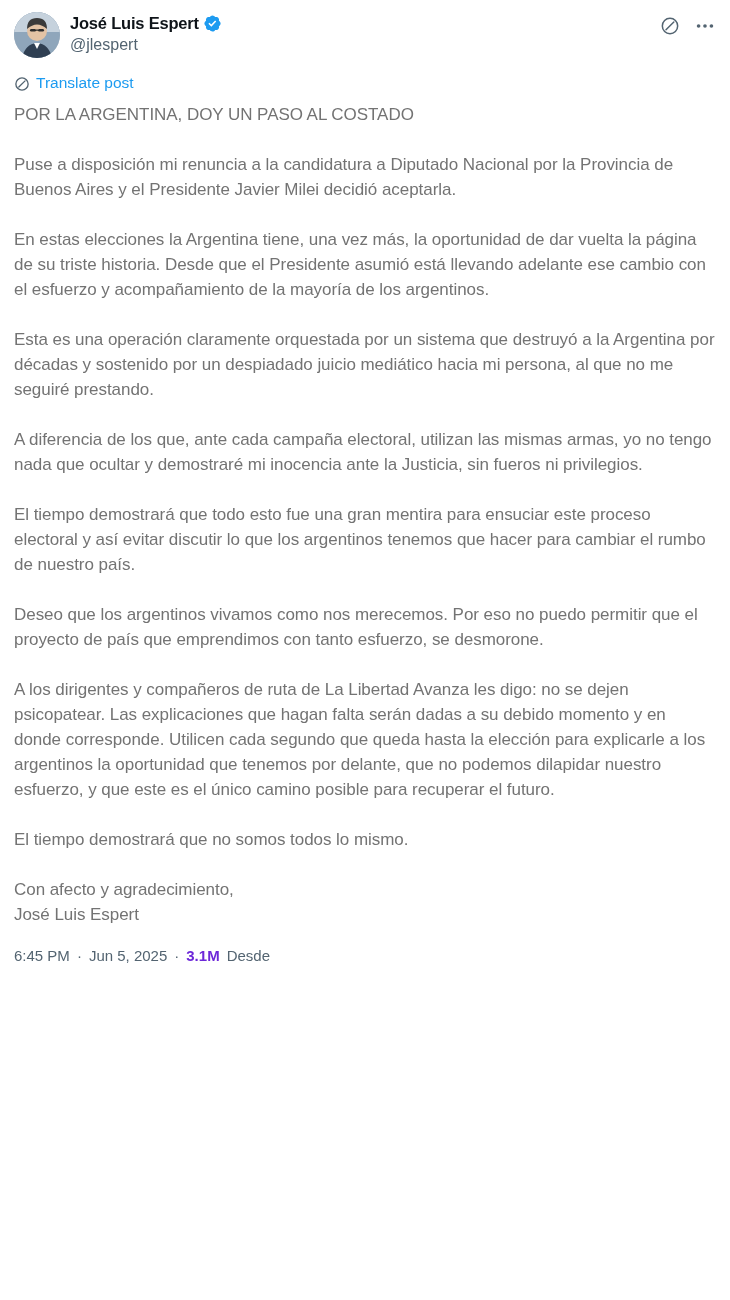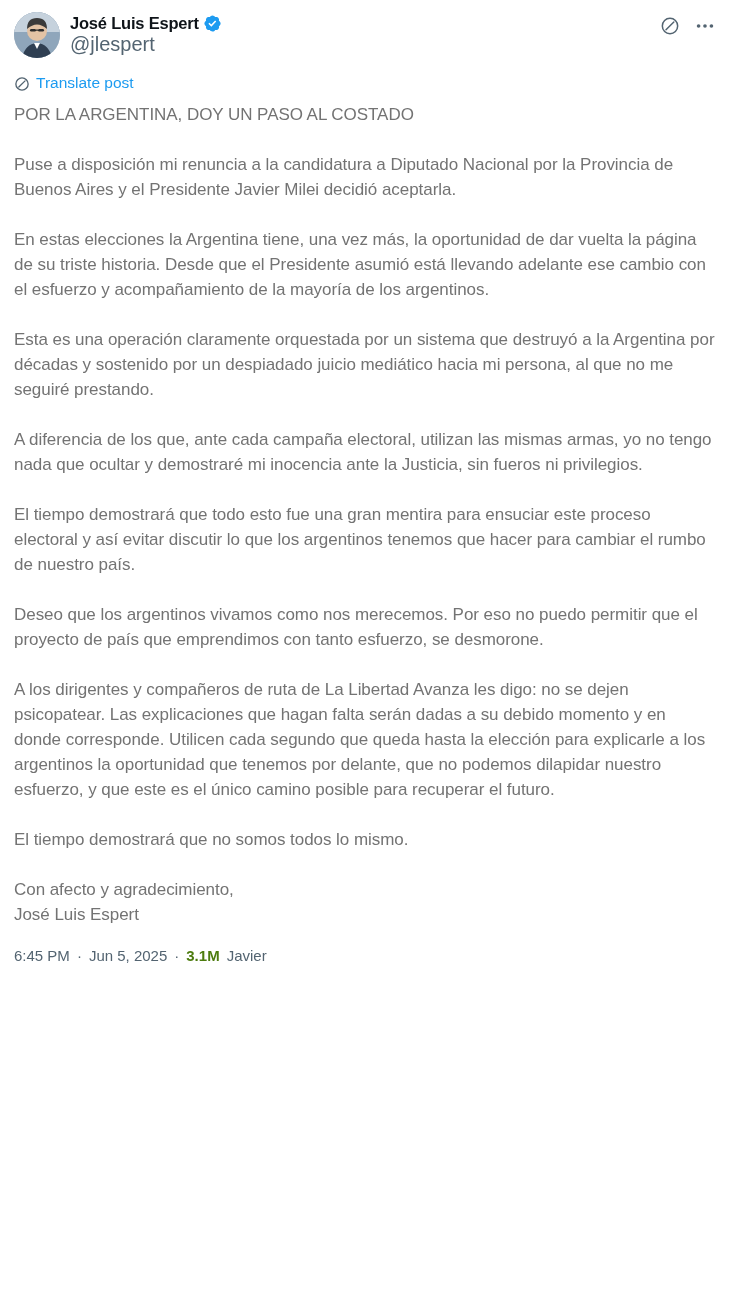--- a/index.html
+++ b/index.html
@@ -51,21 +51,21 @@
     color: #0f1419;
     letter-spacing: -0.2px;
   }
   .verified {
     width: 19px;
     height: 19px;
     flex: 0 0 19px;
     display: inline-block;
   }
   .handle {
-    font-size: 20px;
+    font-size: 16px;
     color: #536471;
     line-height: 21px;
     margin-top: 1px;
   }
   .header-actions {
     display: flex;
     align-items: center;
     gap: 14px;
     padding-top: 4px;
   }
@@ -105,21 +105,21 @@
     margin-top: 20px;
     padding: 0 0 14px 0;
     font-size: 15px;
     color: #536471;
     display: flex;
     align-items: baseline;
     gap: 7px;
   }
   .meta .dot { color: #536471; }
   .meta .views-count {
-    color: #4d7c0f;
+    color: #6d28d9;
     font-weight: bold;
   }
   .meta .views-label { color: #536471; }
 </style>
 </head>
 <body>
 
 <div class="post">
 
   <div class="header">
@@ -197,16 +197,16 @@
 
 Con afecto y agradecimiento,
 José Luis Espert</div>
 
   <div class="meta">
     <span>6:45 PM</span>
     <span class="dot">·</span>
     <span>Jun 5, 2025</span>
     <span class="dot">·</span>
     <span class="views-count">3.1M</span>
-    <span class="views-label">Javier</span>
+    <span class="views-label">Desde</span>
   </div>
 
 </div>
 
 </body></html>

